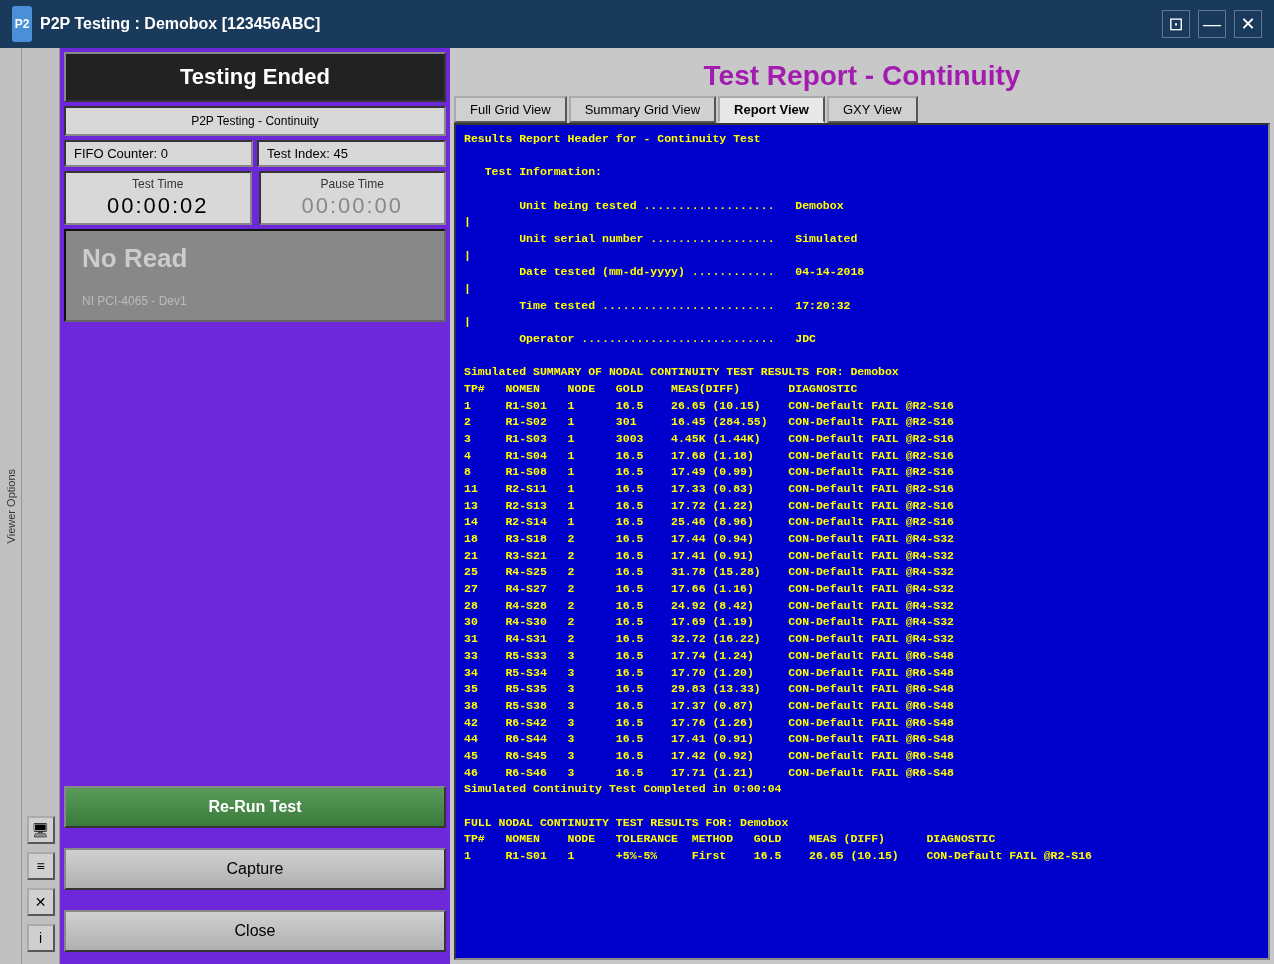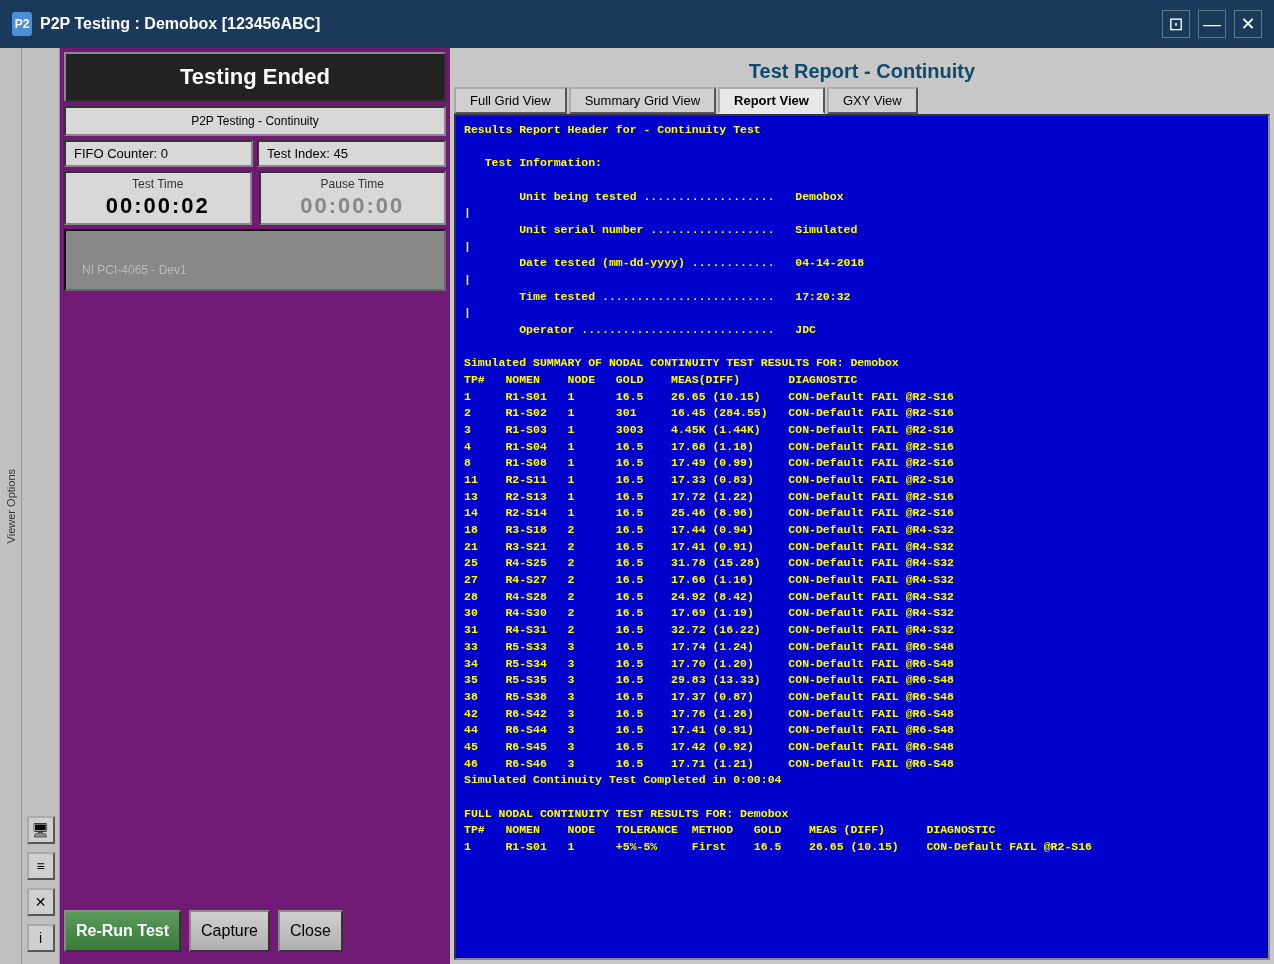--- a/index.html
+++ b/index.html
@@ -22,21 +22,21 @@
       padding: 0 12px;
       justify-content: space-between;
     }
     #title-bar-left {
       display: flex;
       align-items: center;
       gap: 8px;
     }
     #title-bar-icon {
       width: 20px;
-      height: 24px;
+      height: 36px;
       background: #4a90d9;
       border-radius: 3px;
       display: flex;
       align-items: center;
       justify-content: center;
       font-size: 12px;
       color: white;
       font-weight: bold;
     }
     #title-bar-title {
@@ -83,21 +83,21 @@
       font-size: 11px;
       color: #333;
       white-space: nowrap;
     }
 
     
     #left-panel {
       width: 390px;
       display: flex;
       flex-direction: column;
-      background: #701a75;
+      background: #6d28d9;
       padding: 4px;
       gap: 4px;
       flex-shrink: 0;
     }
 
     #testing-ended-bar {
       background: #222;
       color: white;
       text-align: center;
       font-size: 22px;
@@ -140,21 +140,21 @@
       padding: 4px 8px;
       text-align: center;
     }
     .timer-label {
       font-size: 12px;
       color: #333;
       margin-bottom: 2px;
     }
     .timer-value {
       font-size: 22px;
-      font-weight: bold;
+      font-weight: normal;
       color: #000;
       letter-spacing: 2px;
     }
     .timer-box.paused .timer-value {
       color: #888;
     }
 
     #no-read-box {
       background: #888;
       border: 2px inset #666;
@@ -171,21 +171,22 @@
       color: #bbb;
       margin-top: 20px;
     }
 
     
     #left-spacer { flex: 1; }
 
     
     #left-bottom {
       display: flex;
-      gap: 8px;
+      flex-direction: column;
+      gap: 20px;
       padding-bottom: 8px;
     }
     .bottom-btn {
       border: 2px outset #888;
       padding: 10px;
       text-align: center;
       font-size: 16px;
       cursor: pointer;
       color: #000;
     }
@@ -227,23 +228,23 @@
     #right-panel {
       flex: 1;
       display: flex;
       flex-direction: column;
       background: #c8c8c8;
       padding: 4px;
     }
 
     #report-header {
       text-align: center;
-      font-size: 20px;
-      font-weight: bold;
-      color: #0c4a6e;
+      font-size: 28px;
+      font-weight: bold;
+      color: #a21caf;
       padding: 8px 0 4px 0;
     }
 
     #tabs-row {
       display: flex;
       gap: 2px;
       margin-bottom: 0;
     }
     .tab-btn {
       padding: 4px 14px;
@@ -326,20 +327,21 @@
         <div class="timer-label">Test Time</div>
         <div class="timer-value">00:00:02</div>
       </div>
       <div class="timer-box paused">
         <div class="timer-label">Pause Time</div>
         <div class="timer-value">00:00:00</div>
       </div>
     </div>
 
     <div id="no-read-box">
+      <div id="no-read-title">No Read</div>
       <div id="no-read-device">NI PCI-4065 - Dev1</div>
     </div>
 
     <div id="left-spacer"></div>
 
     <div id="left-bottom">
       <div class="bottom-btn green">Re-Run Test</div>
       <div class="bottom-btn gray">Capture</div>
       <div class="bottom-btn gray">Close</div>
     </div>

